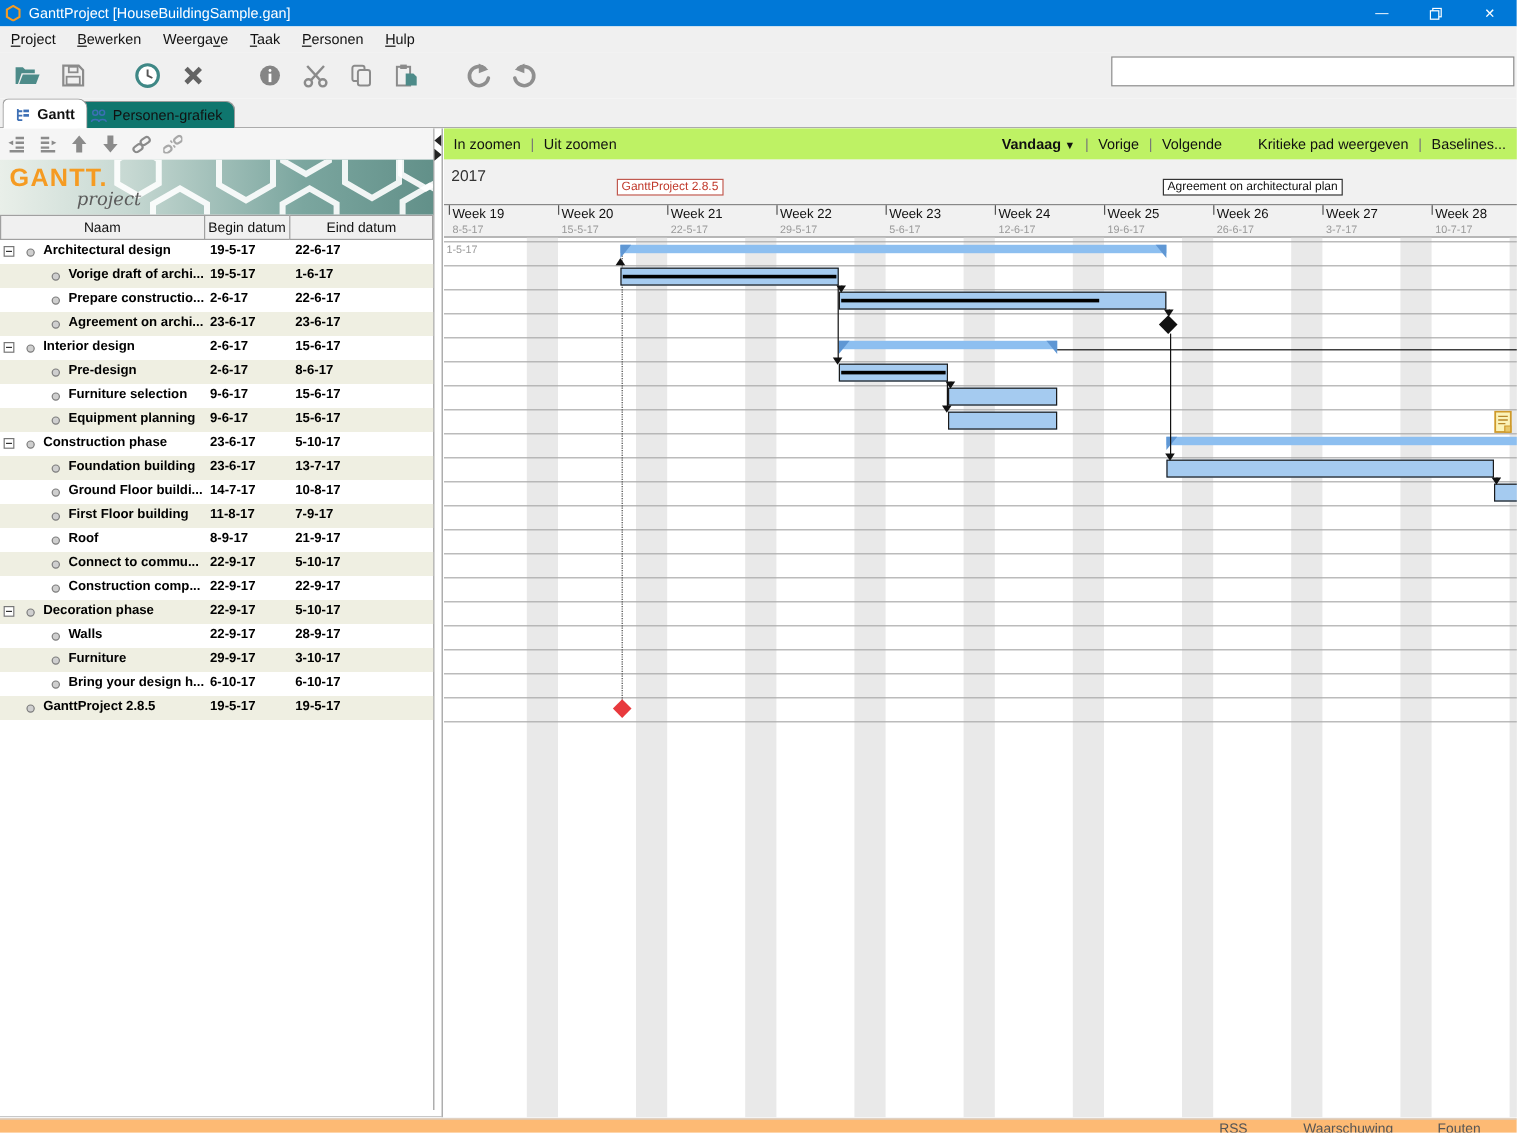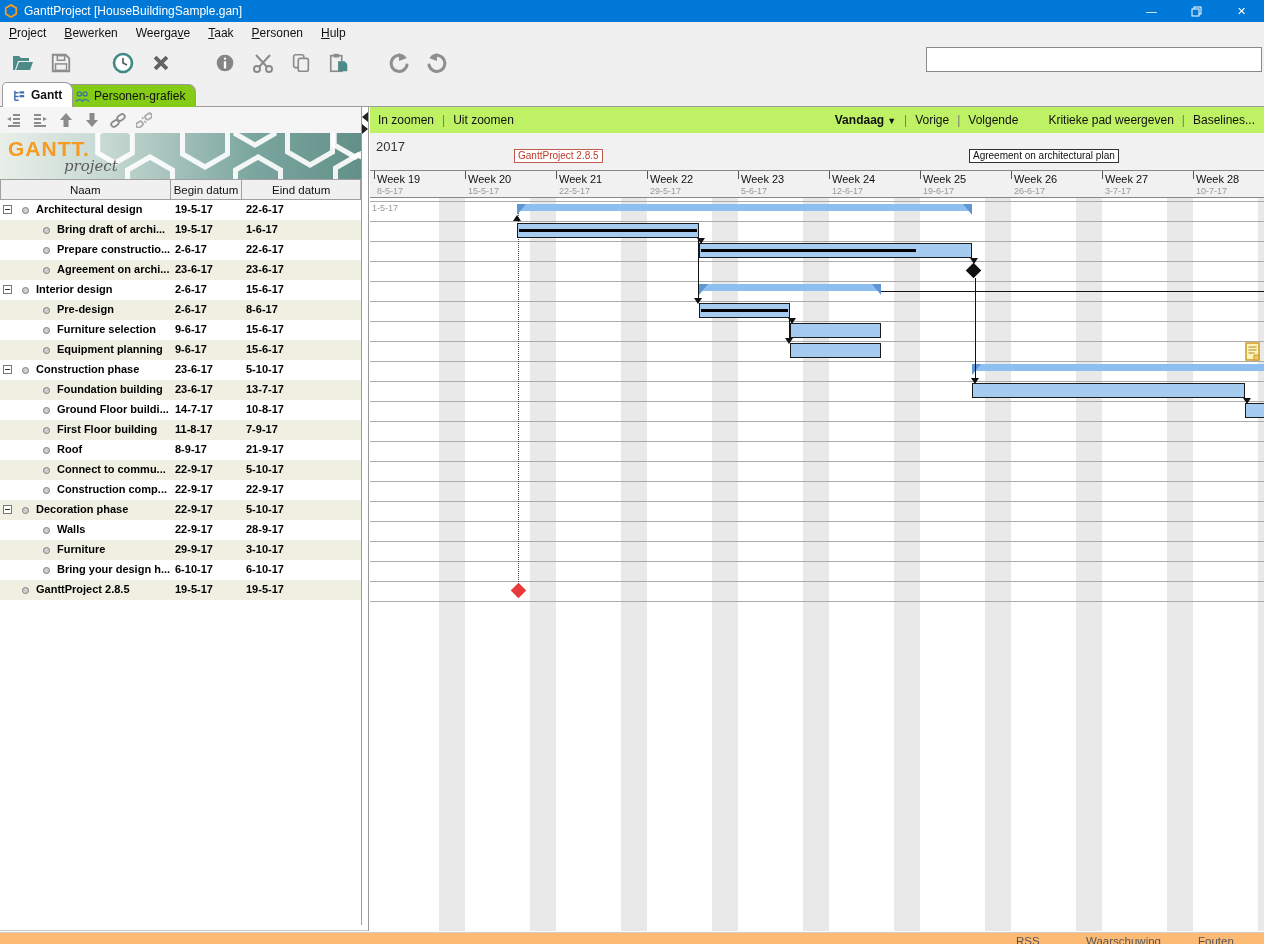--- a/index.html
+++ b/index.html
@@ -26,21 +26,21 @@
   .tb-btn { width:38px; height:32px; display:flex; align-items:center; justify-content:center; }
   .gap1 { margin-left:24px; } .gap2 { margin-left:26px; } .gap3 { margin-left:22px; }
   .search-box { position:absolute; right:2px; top:3px; width:336px; height:25px; border:1px solid #8a8a8a;
                 background:#fff; font-size:12px; padding:0 5px; }
 
   
   .tabs { position:absolute; left:0; top:82px; width:1264px; height:25px; background:#f0f0f0; }
   .tabs .baseline { position:absolute; left:0; bottom:0; width:100%; height:1px; background:#9b9b9b; }
   .tab { position:absolute; bottom:0; height:23px; display:flex; align-items:center; gap:5px;
          font-size:12px; padding:0 10px; border:1px solid #9b9b9b; border-bottom:none;
-         border-radius:5px 8px 0 0; background:#84cc16; color:#111; }
+         border-radius:5px 8px 0 0; background:#0f766e; color:#111; }
   .tab.active { height:25px; background:#fff; z-index:2; font-weight:bold; }
   .tab1 { left:2px; } .tab2 { left:64px; }
 
   
   .main { position:absolute; left:0; top:107px; width:1264px; height:824px; background:#fff; border-bottom:1px solid #c8c8c8; }
   .left-panel { position:absolute; left:0; top:0; width:362px; height:818px; border-right:1px solid #9b9b9b; background:#fff; }
   .tree-toolbar { position:absolute; left:0; top:0; width:361px; height:26px; background:#f5f5f5;
                   display:flex; align-items:center; gap:6px; padding-left:4px; }
   .tt-btn { width:20px; height:18px; display:flex; align-items:center; justify-content:center; }
 
@@ -297,21 +297,21 @@
       <div class="rows" id="rows">
           <div class="trow">
             <div class="expander"></div>
             <div class="bullet" style="left: 22px;"></div>
             <div class="tname" style="left: 36px;">Architectural design</div>
             <div class="tbegin">19-5-17</div>
             <div class="tend">22-6-17</div>
           </div>
           <div class="trow alt">
             <div class="bullet" style="left: 43px;"></div>
-            <div class="tname" style="left: 57px;">Bring draft of archi...</div>
+            <div class="tname" style="left: 57px;">Vorige draft of archi...</div>
             <div class="tbegin">19-5-17</div>
             <div class="tend">1-6-17</div>
           </div>
           <div class="trow">
             <div class="bullet" style="left: 43px;"></div>
             <div class="tname" style="left: 57px;">Prepare constructio...</div>
             <div class="tbegin">2-6-17</div>
             <div class="tend">22-6-17</div>
           </div>
           <div class="trow alt">

